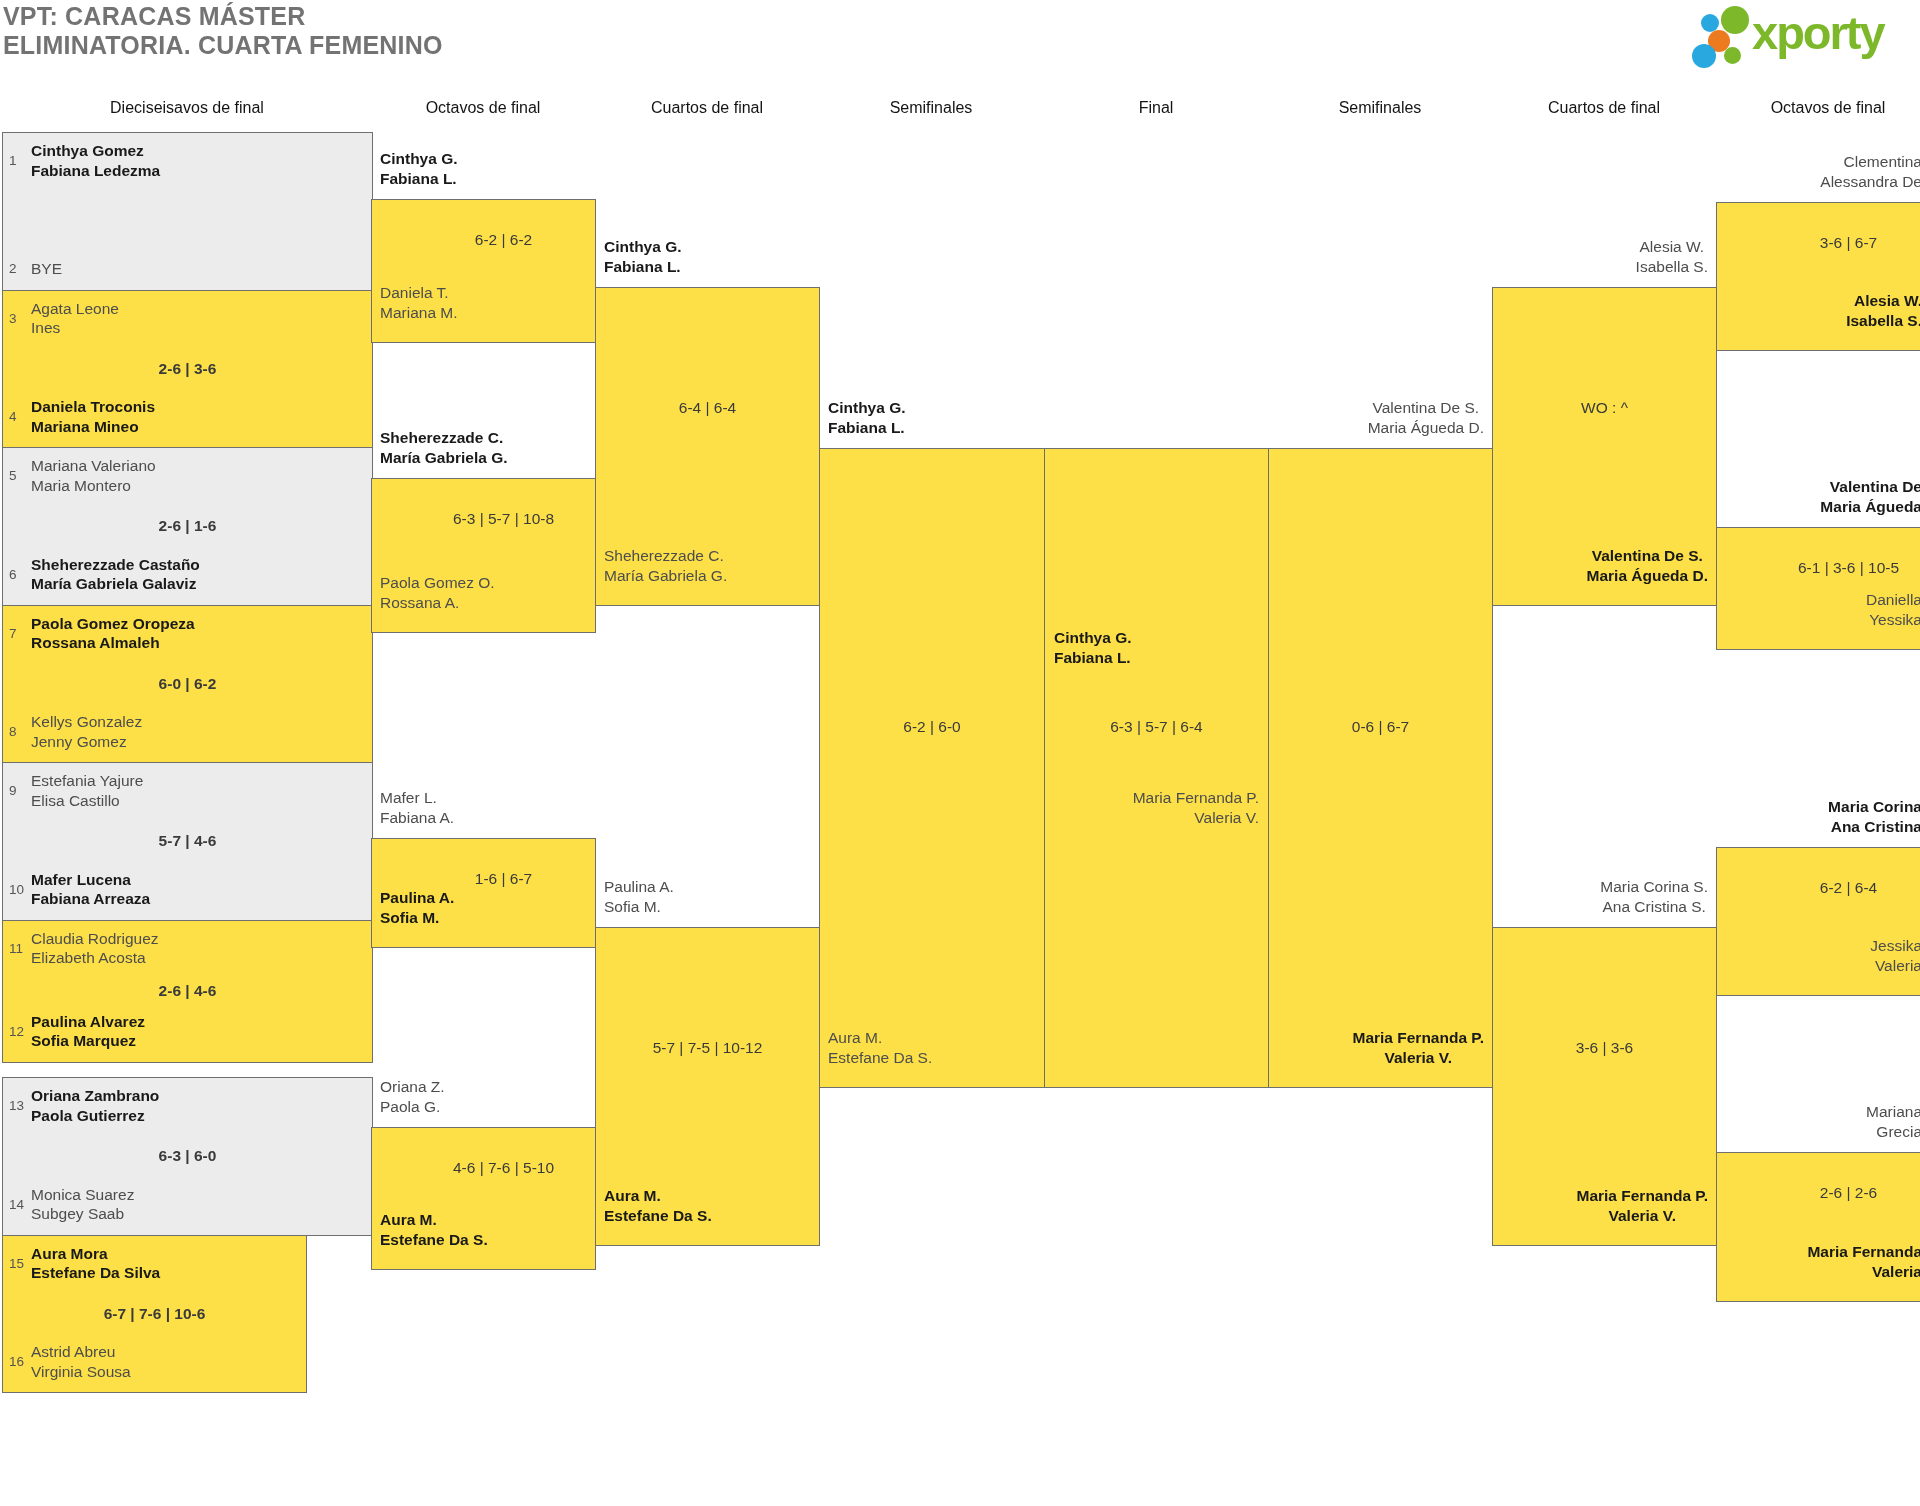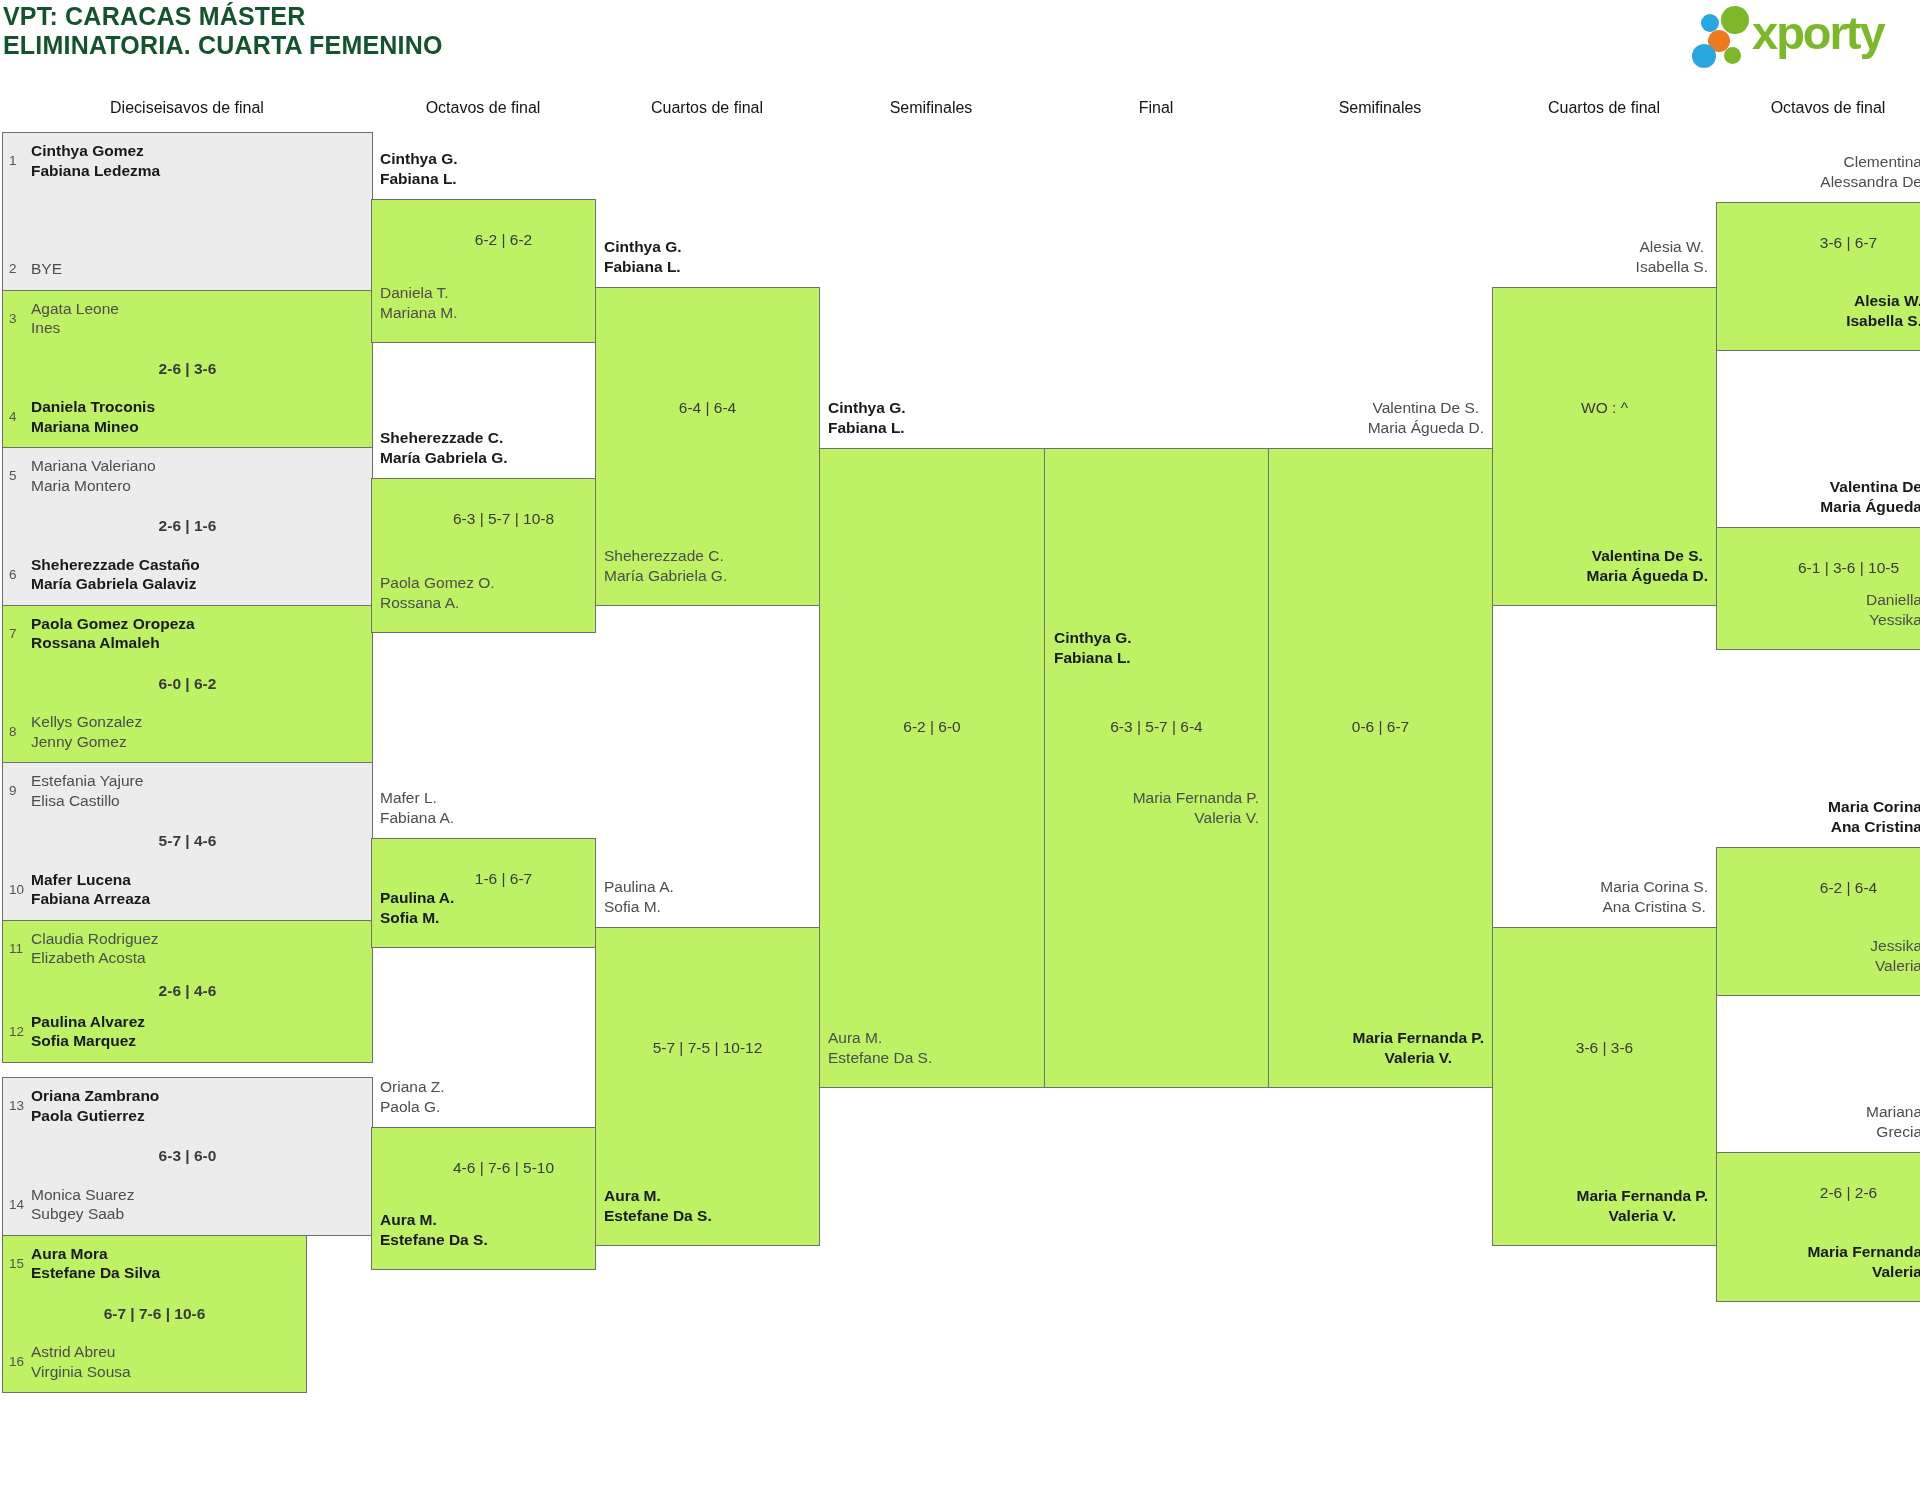--- a/index.html
+++ b/index.html
@@ -1,33 +1,33 @@
 <!DOCTYPE html>
 <html><head>
 <meta charset="utf-8">
 <style>
   html,body{margin:0;padding:0;}
   body{width:1920px;height:1506px;position:relative;overflow:hidden;background:#fff;
        font-family:"Liberation Sans",sans-serif;color:#1a1a1a;}
   .title{position:absolute;left:3px;top:2px;font-size:25px;line-height:29px;font-weight:700;
-         color:#14532d;letter-spacing:.2px;white-space:pre-line;}
+         color:#737373;letter-spacing:.2px;white-space:pre-line;}
   
   .logo{position:absolute;left:1688px;top:2px;width:232px;height:68px;cursor:pointer;}
   .dot{position:absolute;border-radius:50%;}
   .d-b1{left:13px;top:12px;width:18px;height:18px;background:#29a8e0;}
   .d-g1{left:33px;top:4px;width:28px;height:28px;background:#7cb829;}
   .d-o1{left:20px;top:28px;width:22px;height:22px;background:#ec7a1f;}
   .d-b2{left:4px;top:42px;width:24px;height:24px;background:#29a8e0;}
   .d-g2{left:36px;top:45px;width:17px;height:17px;background:#7cb829;}
   .brand{position:absolute;left:64px;top:-1px;font-size:47px;line-height:64px;font-weight:700;
          letter-spacing:-2px;color:#7cb829;}
   
   .hdr{position:absolute;top:99px;width:224px;text-align:center;font-size:16px;color:#141414;}
   
-  .box{position:absolute;border:1px solid #6f6f6f;box-sizing:border-box;background:#bef264;}
+  .box{position:absolute;border:1px solid #6f6f6f;box-sizing:border-box;background:#fde047;}
   .shade{background:#ececec;}
   .team{font-size:15.5px;line-height:19.5px;white-space:pre-line;color:#4d4d4d;}
   .w{font-weight:700;color:#191919;}
   .score{position:absolute;left:0;right:0;text-align:center;font-size:15.5px;color:#3a3a3a;white-space:pre;}
   
   .trow{position:absolute;left:6px;display:flex;gap:6px;align-items:center;}
   .trow.t{top:8px;} .trow.b{bottom:11px;}
   .seed{min-width:16px;font-size:13.5px;color:#545454;}
   .r32 .score{top:50%;transform:translateY(-50%);font-weight:bold;}
   

